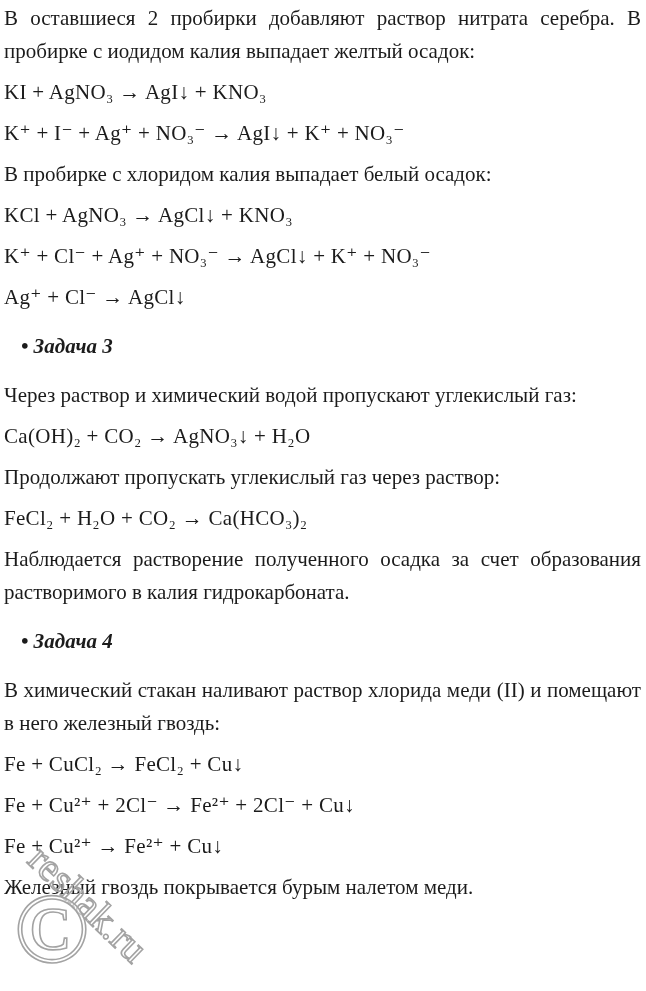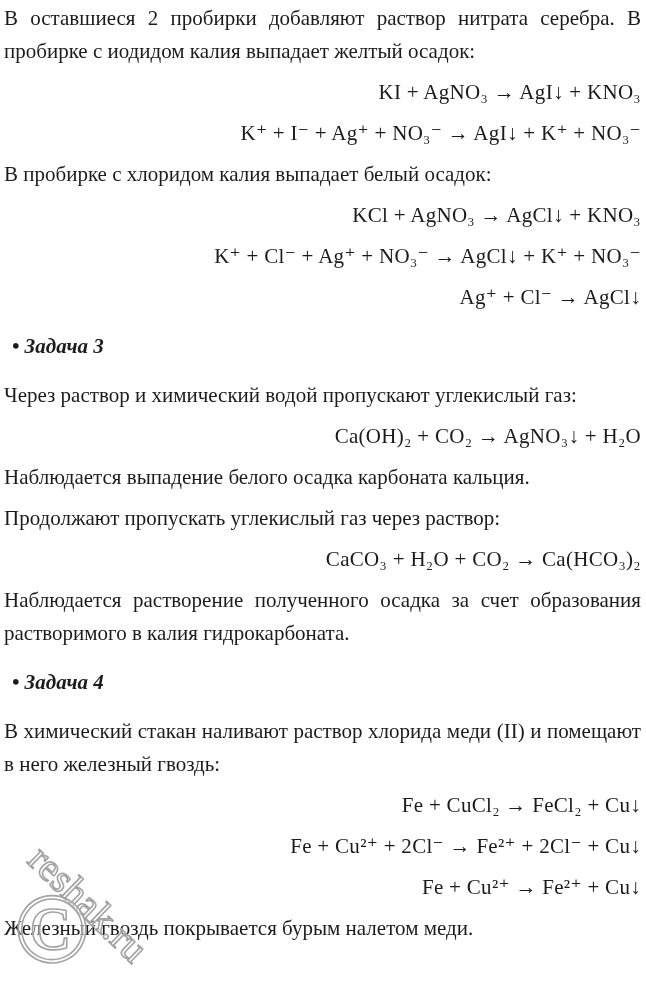--- a/index.html
+++ b/index.html
@@ -30,26 +30,25 @@
     margin: 0 0 8px 0;
     white-space: normal;
   }
   .paragraph { }
   .justify {
     text-align: justify;
   }
   .equation {
     letter-spacing: 0.3px;
     white-space: nowrap;
-    text-align: right;
   }
   .heading {
     font-weight: bold;
     font-style: italic;
-    margin: 16px 0 16px 8px;
+    margin: 16px 0 16px 17px;
     font-size: 21px;
   }
   .watermark-svg {
     position: absolute;
     left: 0;
     top: 0;
     width: 646px;
     height: 991px;
     pointer-events: none;
   }
@@ -71,23 +70,22 @@
   <div class="block paragraph justify">В оставшиеся 2 пробирки добавляют раствор нитрата серебра. В пробирке с иодидом калия выпадает желтый осадок:</div>
       <div class="block equation">KI + AgNO₃ → AgI↓ + KNO₃</div>
       <div class="block equation">K⁺ + I⁻ + Ag⁺ + NO₃⁻ → AgI↓ + K⁺ + NO₃⁻</div>
       <div class="block paragraph">В пробирке с хлоридом калия выпадает белый осадок:</div>
       <div class="block equation">KCl + AgNO₃ → AgCl↓ + KNO₃</div>
       <div class="block equation">K⁺ + Cl⁻ + Ag⁺ + NO₃⁻ → AgCl↓ + K⁺ + NO₃⁻</div>
       <div class="block equation">Ag⁺ + Cl⁻ → AgCl↓</div>
       <div class="block heading">• Задача 3</div>
       <div class="block paragraph">Через раствор и химический водой пропускают углекислый газ:</div>
       <div class="block equation">Ca(OH)₂ + CO₂ → AgNO₃↓ + H₂O</div>
-      <div class="block paragraph">Наблюдается выпадение белого осадка карбоната кальция.</div>
       <div class="block paragraph">Продолжают пропускать углекислый газ через раствор:</div>
-      <div class="block equation">CaCO₃ + H₂O + CO₂ → Ca(HCO₃)₂</div>
+      <div class="block equation">FeCl₂ + H₂O + CO₂ → Ca(HCO₃)₂</div>
       <div class="block paragraph justify">Наблюдается растворение полученного осадка за счет образования растворимого в калия гидрокарбоната.</div>
       <div class="block heading">• Задача 4</div>
       <div class="block paragraph justify">В химический стакан наливают раствор хлорида меди (II) и помещают в него железный гвоздь:</div>
       <div class="block equation">Fe + CuCl₂ → FeCl₂ + Cu↓</div>
       <div class="block equation">Fe + Cu²⁺ + 2Cl⁻ → Fe²⁺ + 2Cl⁻ + Cu↓</div>
       <div class="block equation">Fe + Cu²⁺ → Fe²⁺ + Cu↓</div>
       <div class="block paragraph">Железный гвоздь покрывается бурым налетом меди.</div>
     </main>
 
   <svg class="watermark-svg" viewBox="0 0 646 991" xmlns="http://www.w3.org/2000/svg" aria-hidden="true">

